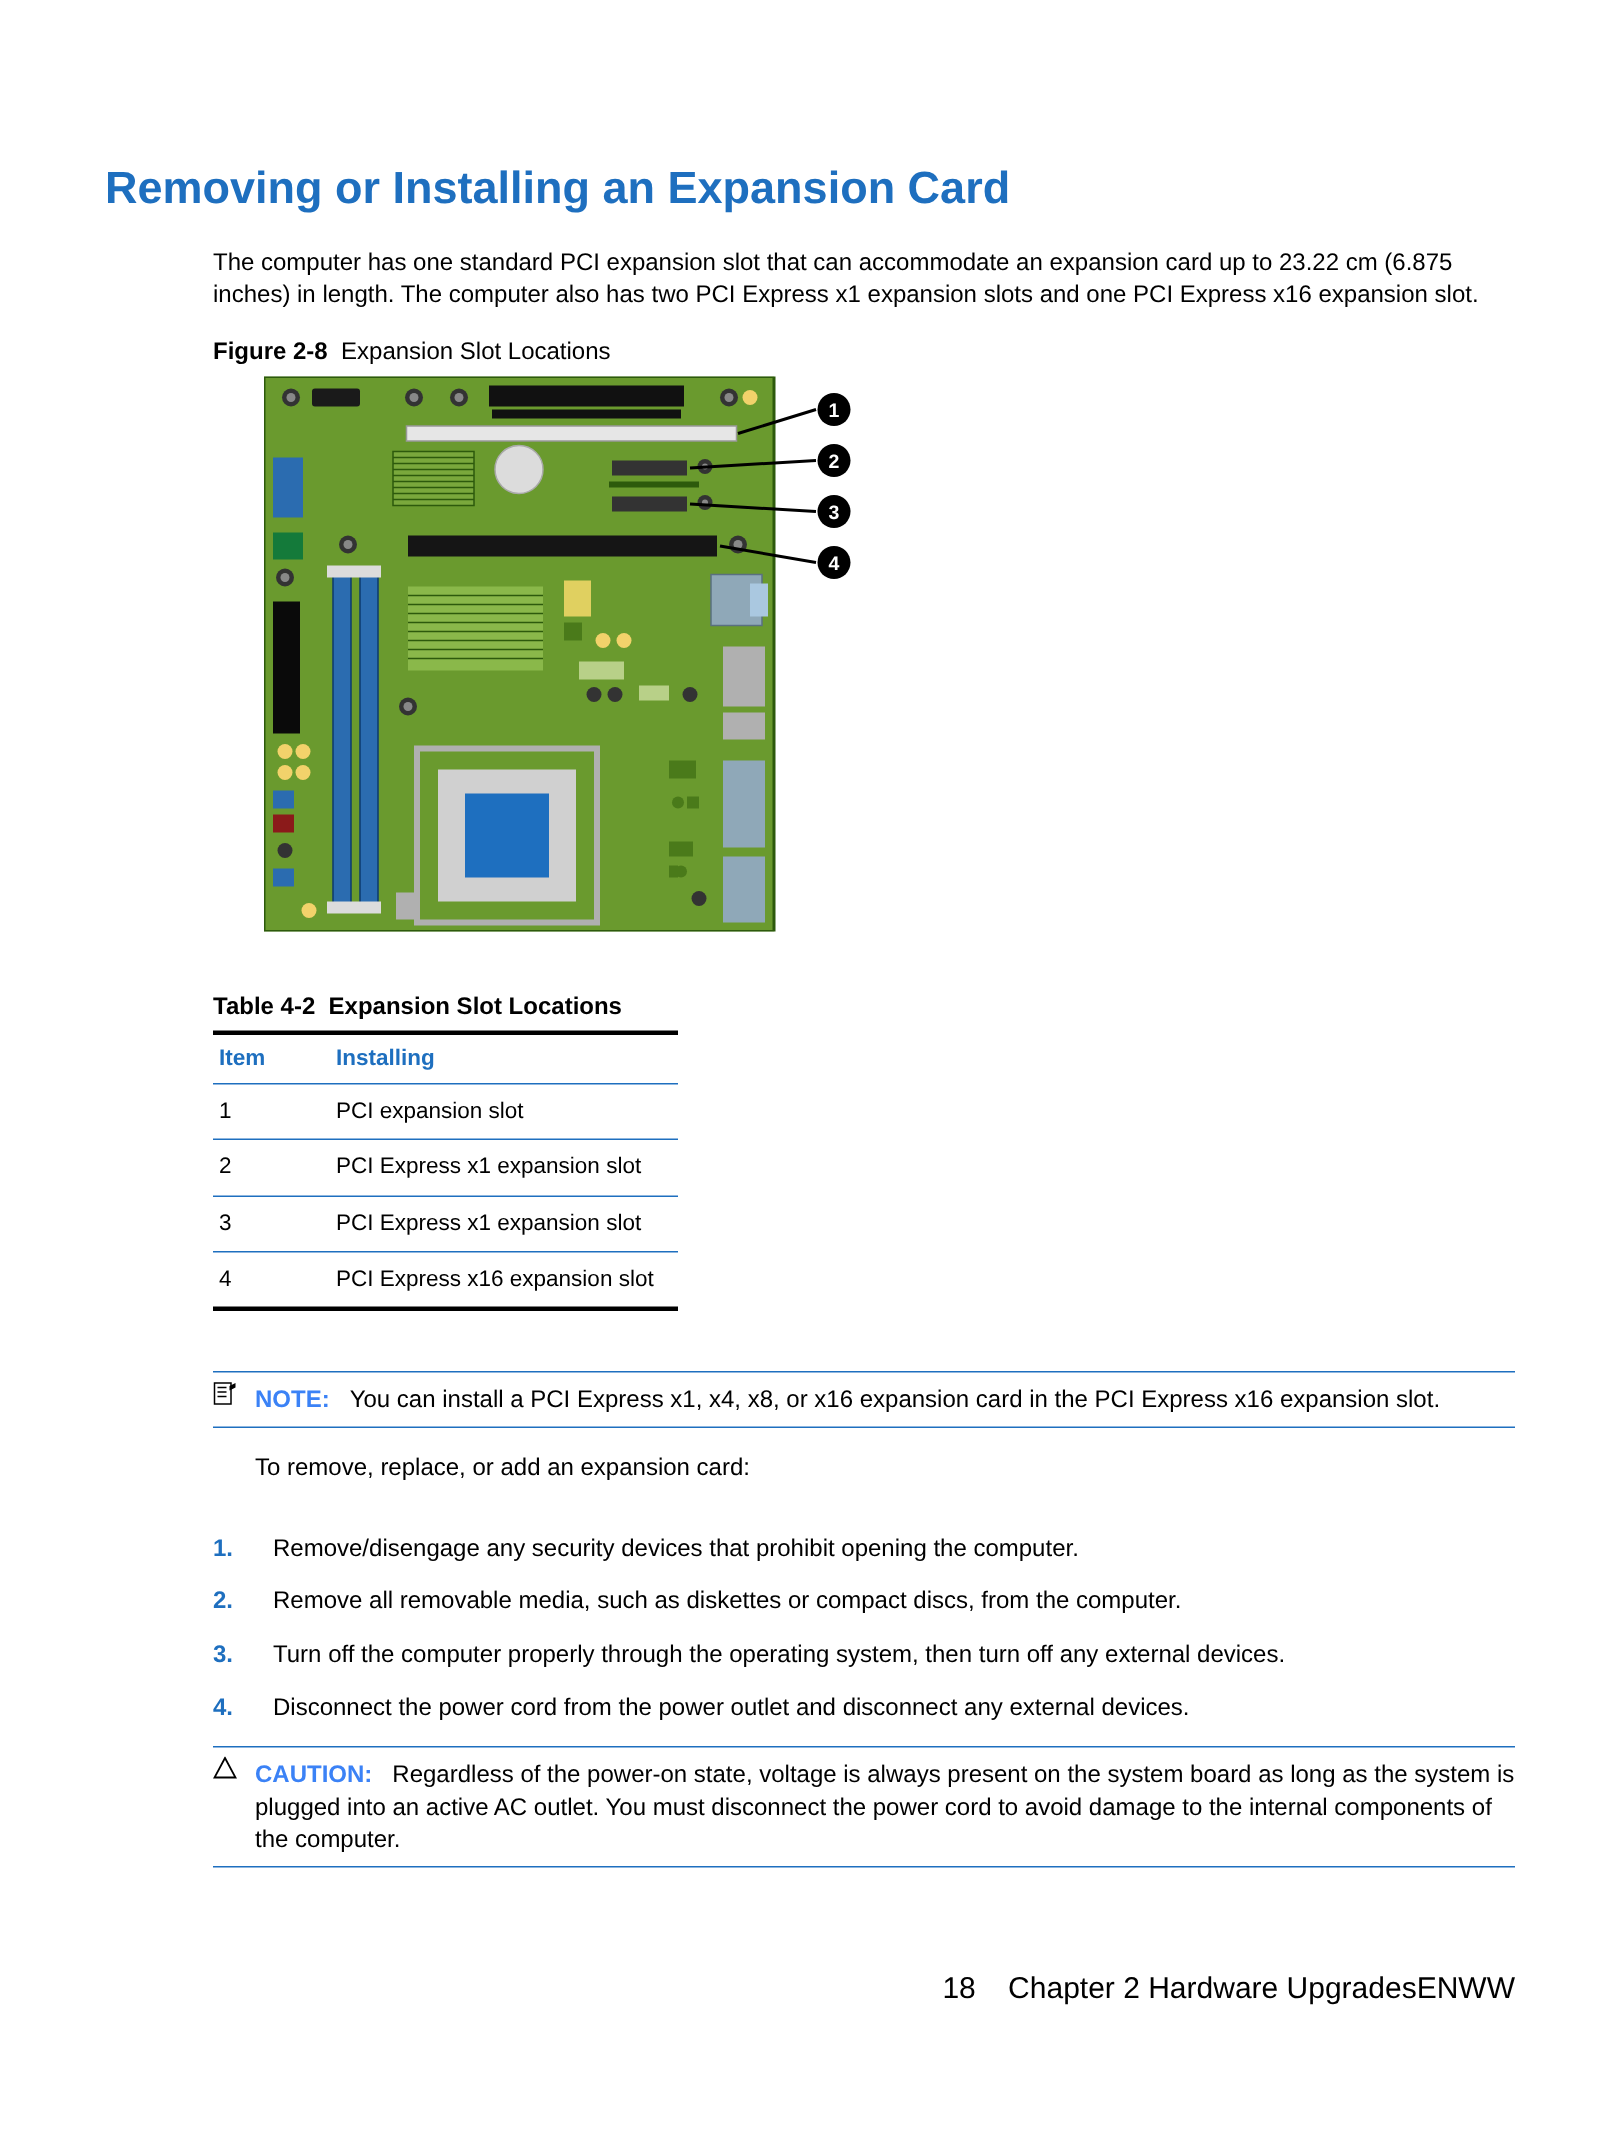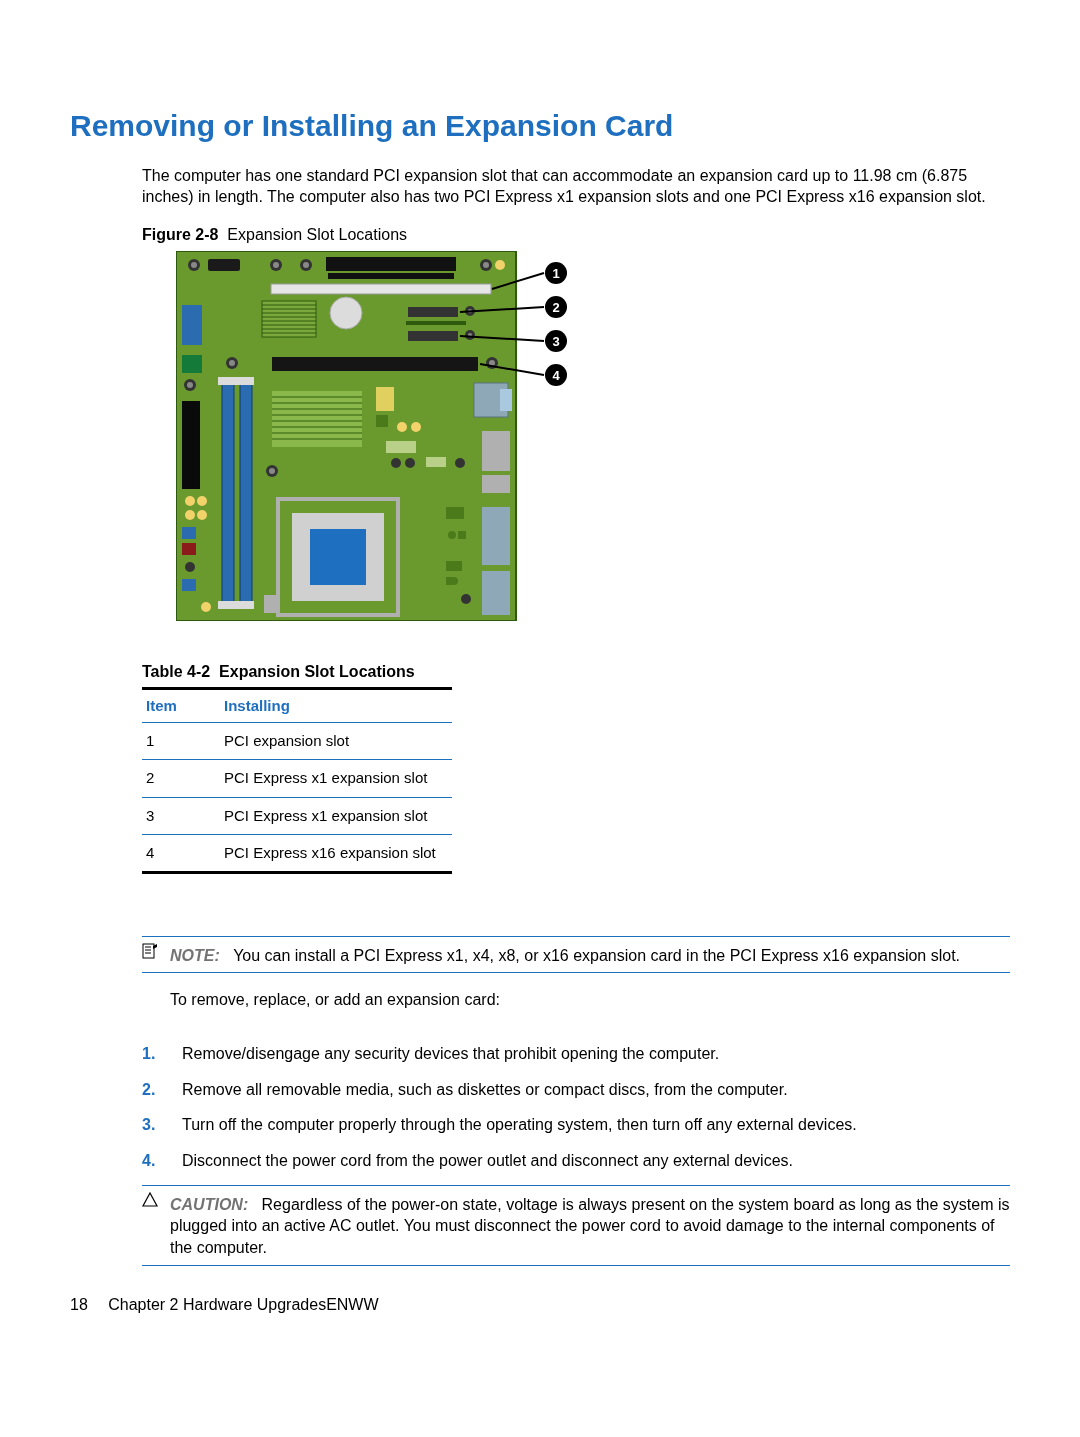--- a/index.html
+++ b/index.html
@@ -40,21 +40,21 @@
   .table-caption {
     font-weight: bold;
     border-bottom: 3px solid #000;
     padding-bottom: 4px;
     width: 310px;
     margin-left: 0;
   }
   table.slot-table {
     border-collapse: collapse;
     width: 310px;
-    margin-bottom: 62px;
+    margin-bottom: 40px;
   }
   table.slot-table th {
     color: #1e6fbf;
     font-weight: bold;
     text-align: left;
     padding: 6px 4px;
     font-size: 15px;
     border-bottom: 1px solid #1e6fbf;
   }
   table.slot-table td {
@@ -75,22 +75,21 @@
   .note-icon, .caution-icon {
     display: inline-block;
     width: 18px;
     vertical-align: top;
     color: #000;
     margin-right: 4px;
     font-size: 15px;
   }
   .note-label, .caution-label {
     font-weight: bold;
-    color: #737373;
-    font-style: italic;
+    color: #3b82f6;
   }
   .note-body {
     display: block;
     padding-left: 28px;
     margin-top: -20px;
   }
   .lead-in {
     margin: 0 0 32px 0;
     padding-left: 28px;
   }
@@ -104,34 +103,34 @@
     margin-bottom: 14px;
   }
   ol.steps li .num {
     color: #1e6fbf;
     font-weight: bold;
     width: 40px;
     flex-shrink: 0;
   }
   .footer {
     display: flex;
-    justify-content: flex-start;
-    margin-top: 28px;
-    font-size: 16px;
+    justify-content: flex-end;
+    margin-top: 68px;
+    font-size: 20px;
   }
   .footer .left span.pn { margin-right: 16px; }
 </style>
 </head>
 <body>
 
 <h1 class="page-title">Removing or Installing an Expansion Card</h1>
 
 <div class="content">
 
-  <p class="intro">The computer has one standard PCI expansion slot that can accommodate an expansion card up to 11.98 cm (6.875 inches) in length. The computer also has two PCI Express x1 expansion slots and one PCI Express x16 expansion slot.</p>
+  <p class="intro">The computer has one standard PCI expansion slot that can accommodate an expansion card up to 23.22 cm (6.875 inches) in length. The computer also has two PCI Express x1 expansion slots and one PCI Express x16 expansion slot.</p>
 
   <p class="figure-caption">
     <span class="fig-label">Figure 2-8</span>
     &nbsp;<span>Expansion Slot Locations</span>
   </p>
 
   <div class="figure-wrap">
     <svg class="mb-svg" width="400" height="370" viewBox="0 0 400 370">
 
       <rect x="0" y="0" width="340" height="370" fill="#6a9a2e" stroke="#2d5a0c" stroke-width="2"></rect>

